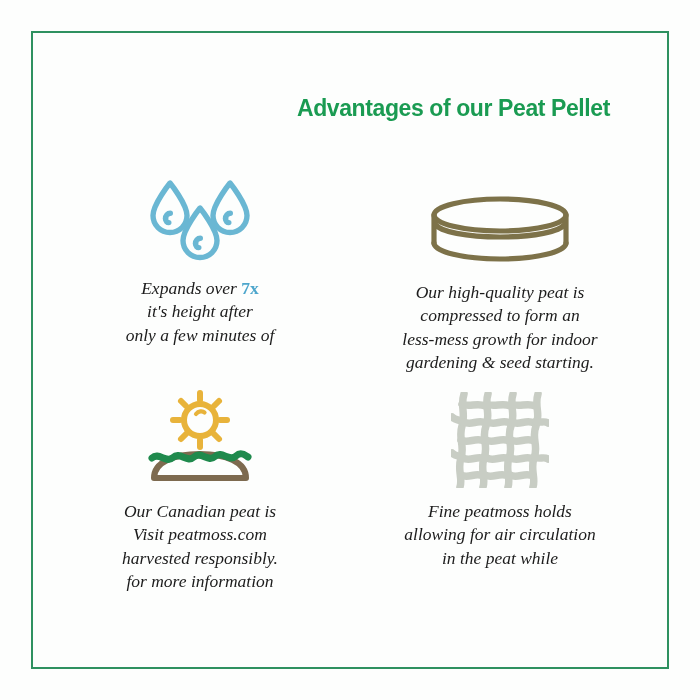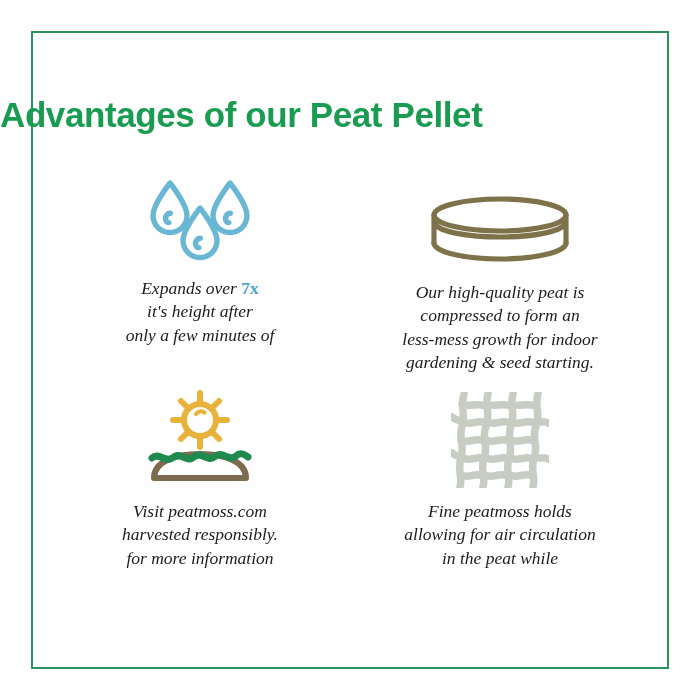--- a/index.html
+++ b/index.html
@@ -23,22 +23,22 @@
     height: 638px;
     border: 2px solid #2e9160;
     box-sizing: border-box;
     pointer-events: none;
   }
   #title {
     position: absolute;
     left: 0;
     top: 95px;
     width: 610px;
-    text-align: left;
-    font-size: 35px;
+    text-align: right;
+    font-size: 23px;
     font-weight: bold;
     letter-spacing: -0.4px;
     color: #1a9b52;
     font-family: "Liberation Sans", sans-serif;
   }
   .grid {
     position: absolute;
     left: 50px;
     top: 163px;
     width: 600px;
@@ -150,20 +150,21 @@
               <path d="M35 49 L40 44"></path>
               <path d="M68 16 L73 11"></path>
             </g>
             <path d="M50 24 C52.5 21 56.5 20.5 58.5 22.5" fill="none" stroke="#e8b33a" stroke-width="4.2" stroke-linecap="round"></path>
           </g>
           <path d="M8 88 C8 72 28 64 54 64 C80 64 100 72 100 88 Z" fill="none" stroke="#7d6a4f" stroke-width="6" stroke-linejoin="round"></path>
           <path d="M6 68 C13 61.5 20 74 27 67.5 C34 61 41 73.5 48 67 C55 60.5 62 73 69 66.5 C76 60 83 72.5 90 66 C95 61.3 99 65 102 67" fill="none" stroke="#1f8a4d" stroke-width="7" stroke-linecap="round" stroke-linejoin="round"></path>
         </svg>
       </div>
       <div class="caption">
+        <span class="line">Our Canadian peat is</span>
         <span class="line">Visit peatmoss.com</span>
         <span class="line">harvested responsibly.</span>
         <span class="line">for more information</span>
       </div>
     </div>
 
     <div class="cell">
       <div class="icon-wrap c-net">
         <svg width="98" height="96" viewBox="0 0 98 96">
           <g fill="none" stroke="#c8cdc4" stroke-width="7.5" stroke-linecap="round" stroke-linejoin="round">

